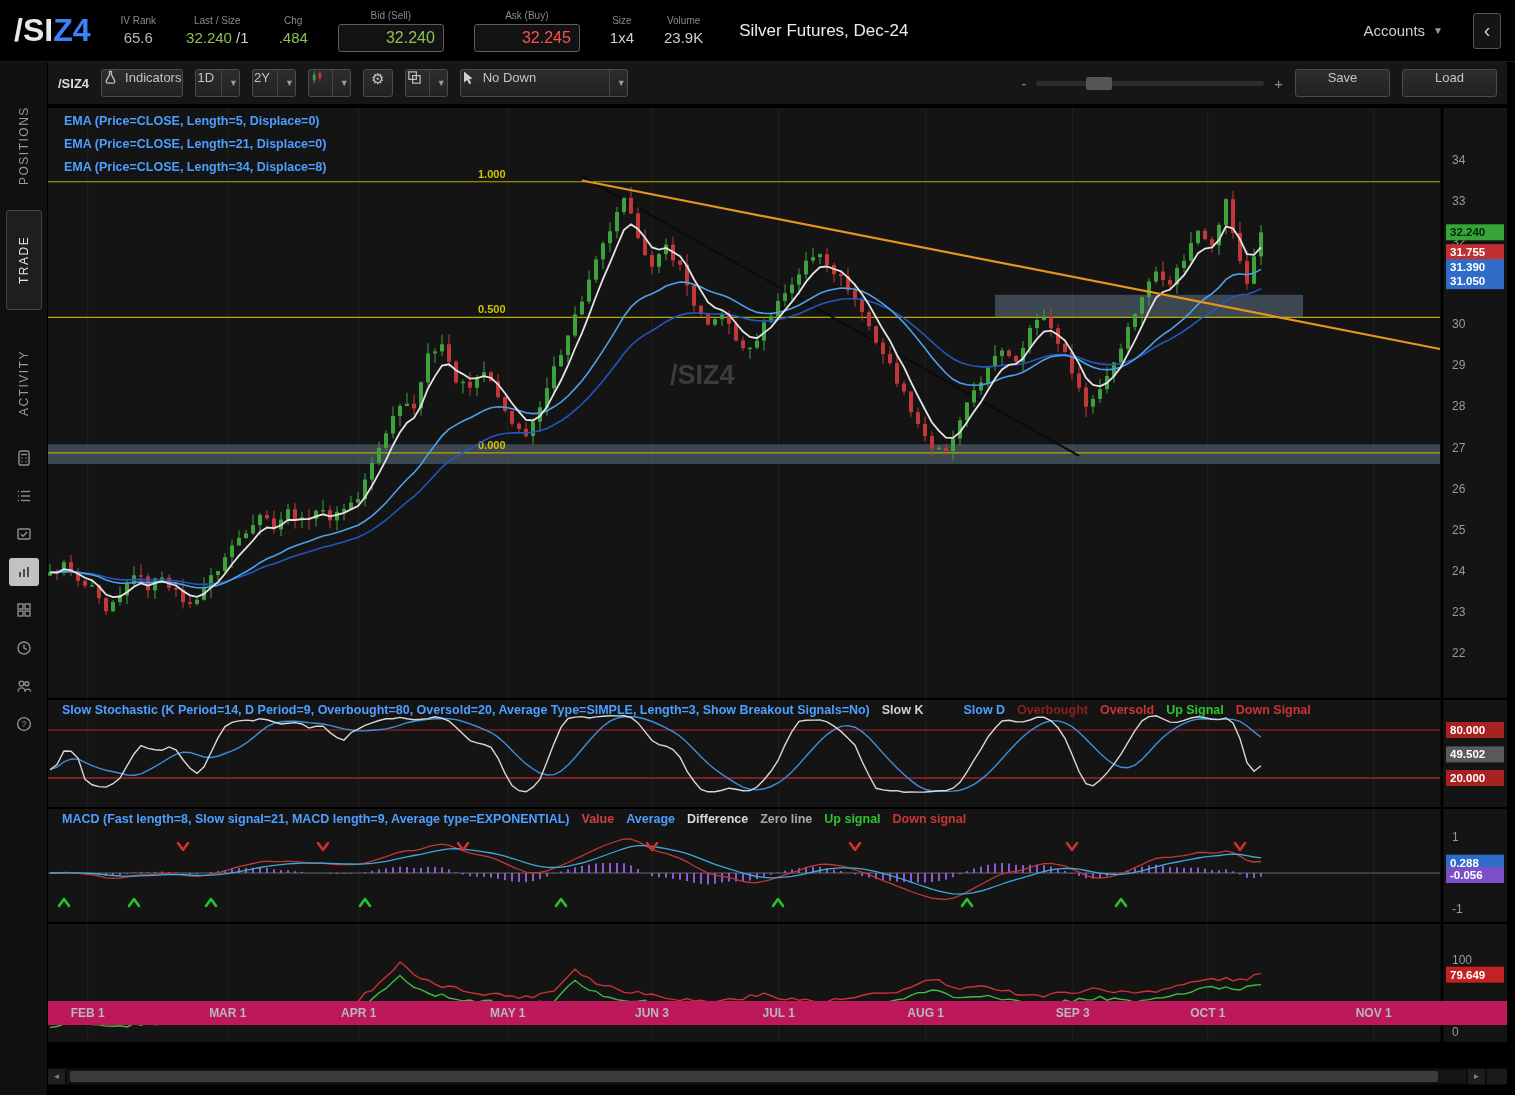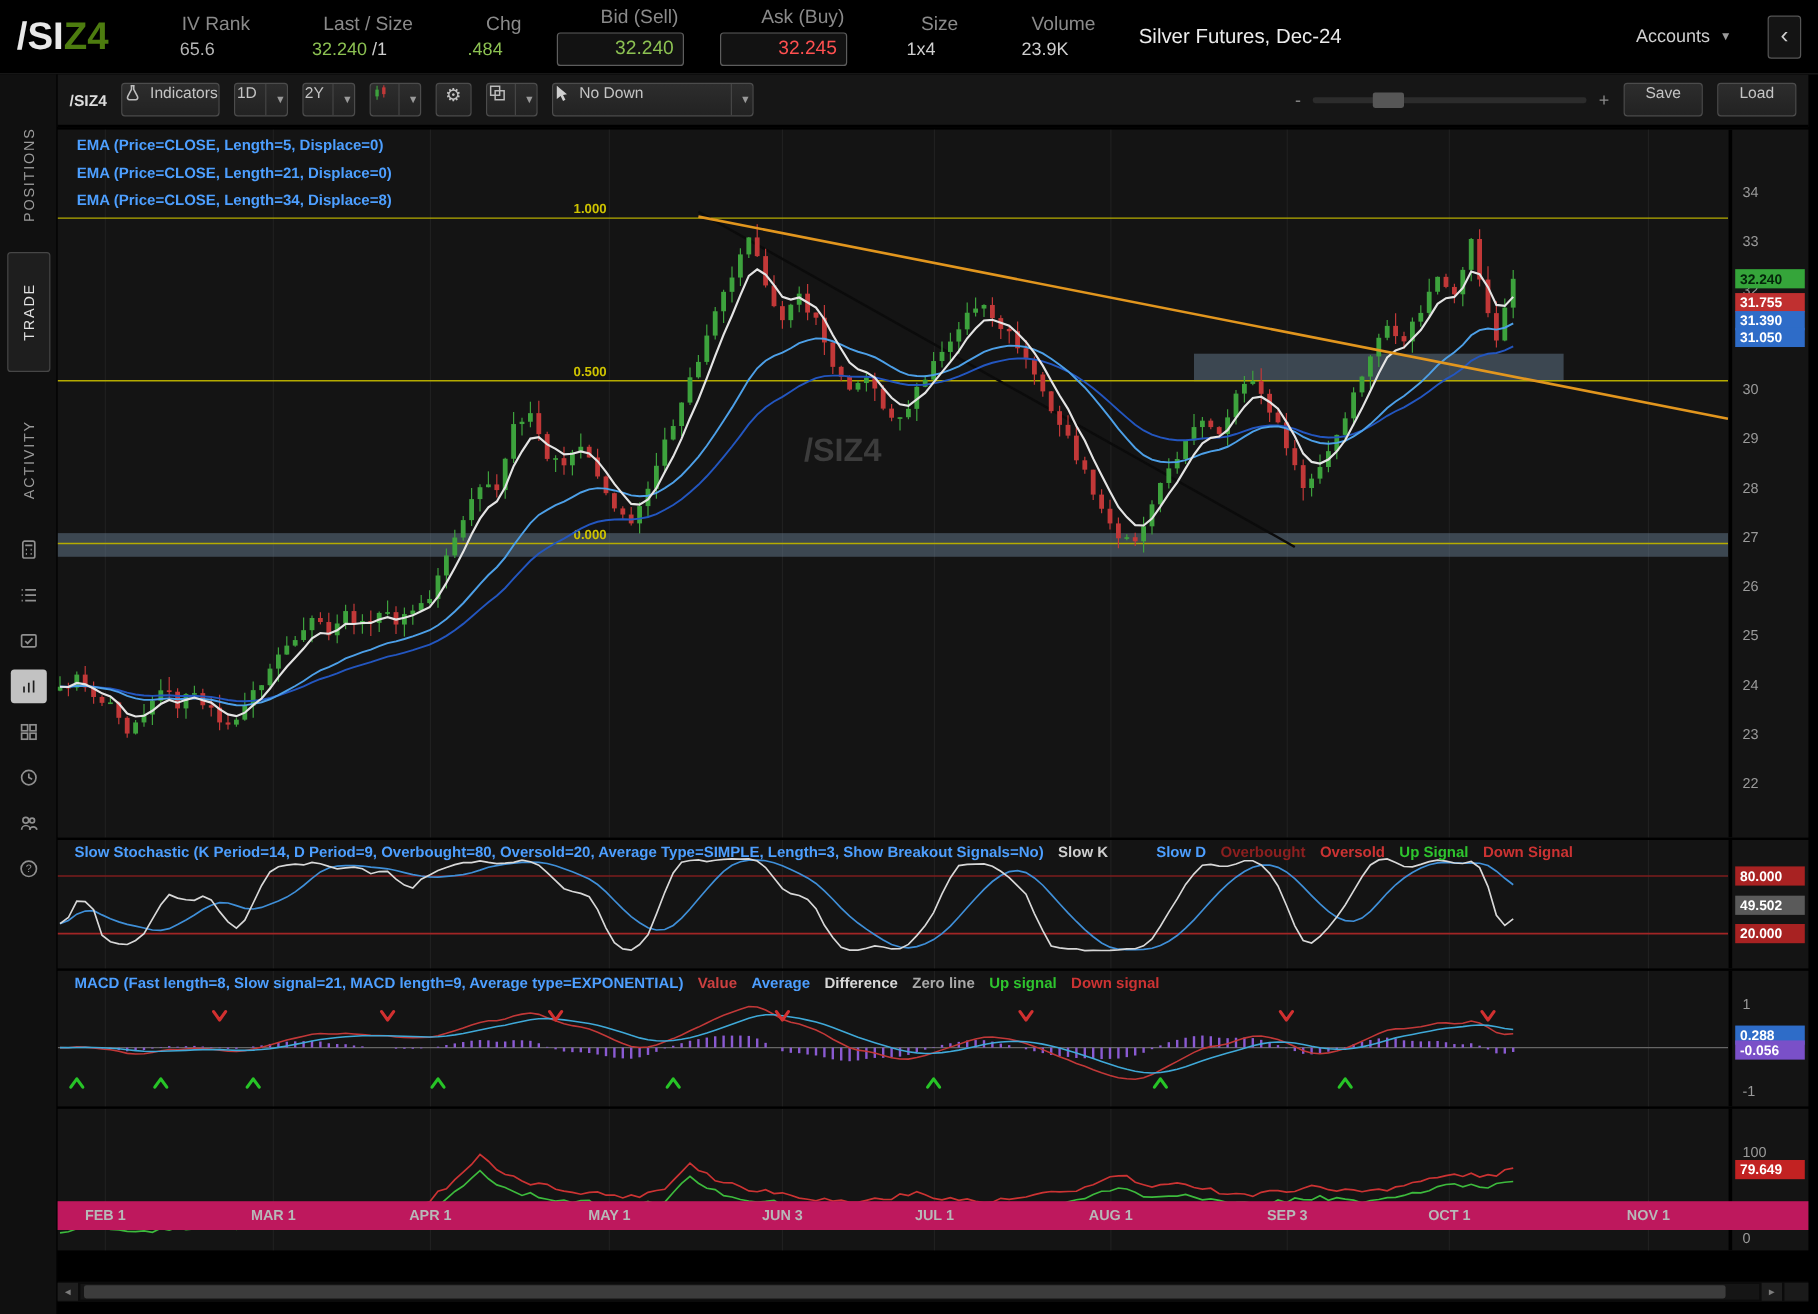--- a/index.html
+++ b/index.html
@@ -4,23 +4,23 @@
 <style>
   * { margin:0; padding:0; box-sizing:border-box; }
   html,body { background:#000; }
   body { font-family:"Liberation Sans", sans-serif; }
   .app { position:relative; width:1515px; height:1095px; background:#000; overflow:hidden; }
 
   
   .header { position:absolute; left:0; top:0; width:1515px; height:62px; background:#000;
             display:flex; align-items:center; padding:0 14px; gap:30px; border-bottom:1px solid #1c1c1c; }
   .logo { font-size:32px; font-weight:bold; letter-spacing:0; }
-  .sym-main { color:#e8e8e8; } .sym-sub { color:#4d7c0f; }
+  .sym-main { color:#e8e8e8; } .sym-sub { color:#3b82f6; }
   .hfield { display:flex; flex-direction:column; align-items:center; gap:3px; }
-  .hlabel { color:#8a8a8a; font-size:16px; white-space:nowrap;margin-left:31px; }
+  .hlabel { color:#8a8a8a; font-size:10px; white-space:nowrap; }
   .hvalue { font-size:15px; color:#cfcfcf; white-space:nowrap; }
   .hvalue.dim { color:#b5b5b5; }
   .green { color:#8cc152; } .red { color:#ff5050; }
   .pricebox { width:106px; height:28px; border:1px solid #5d5d5d; border-radius:3px; background:#121212;
               display:flex; align-items:center; justify-content:flex-end; padding:0 8px; font-size:16px; cursor:pointer; }
   .instrument { color:#ececec; font-size:17px; margin-left:6px; white-space:nowrap; }
   .hspacer { flex:1; }
   .accounts { display:flex; align-items:center; gap:8px; color:#cfcfcf; font-size:15px; cursor:pointer; }
   .caret { color:#9a9a9a; font-size:10px; }
   .collapse-btn { width:28px; height:36px; border:1px solid #555; border-radius:3px; background:#141414;
@@ -44,21 +44,21 @@
              display:flex; align-items:center; gap:12px; padding:0 10px; border-bottom:2px solid #000; }
   .tsym { color:#dcdcdc; font-size:13px; font-weight:bold; cursor:pointer; }
   .btn, .dd { height:28px; background:linear-gradient(#2d2d2d,#222); border:1px solid #4c4c4c; border-radius:3px;
               color:#c4c4c4; font-size:13px; display:flex; align-items:flex-start; padding:0 1px; gap:7px; cursor:pointer; white-space:nowrap; }
   .dd .ddcaret { border-left:1px solid #454545; padding-left:7px; height:100%; display:flex; align-items:center; font-size:9px; color:#9a9a9a; }
   .gearbtn { width:30px; justify-content:center; font-size:15px; }
   .notool { width:168px; justify-content:space-between; }
   .zoom { margin-left:auto; display:flex; align-items:center; gap:10px; color:#8a8a8a; font-size:15px; }
   .ztrack { width:228px; height:5px; background:#2c2c2c; border-radius:2px; position:relative; cursor:pointer; }
   .zthumb { position:absolute; left:50px; top:-4px; width:26px; height:13px; background:#565656; border-radius:2px; cursor:grab; }
-  .actbtn { width:66px; justify-content:center; }
+  .actbtn { width:95px; justify-content:center; }
 
   .panel { position:absolute; left:0; width:1459px; background:#141414; }
   #panel-main  { top:46px;  height:590px; }
   #panel-stoch { top:638px; height:107px; }
   #panel-macd  { top:747px; height:113px; }
   #panel-ivr   { top:862px; height:118px; }
   #xaxis-wrap  { position:absolute; left:0; top:939px; width:1459px; height:24px; background:#be185d; }
   .panel svg, #xaxis-wrap svg { display:block; }
   svg text { font-family:"Liberation Sans", sans-serif; }
 

